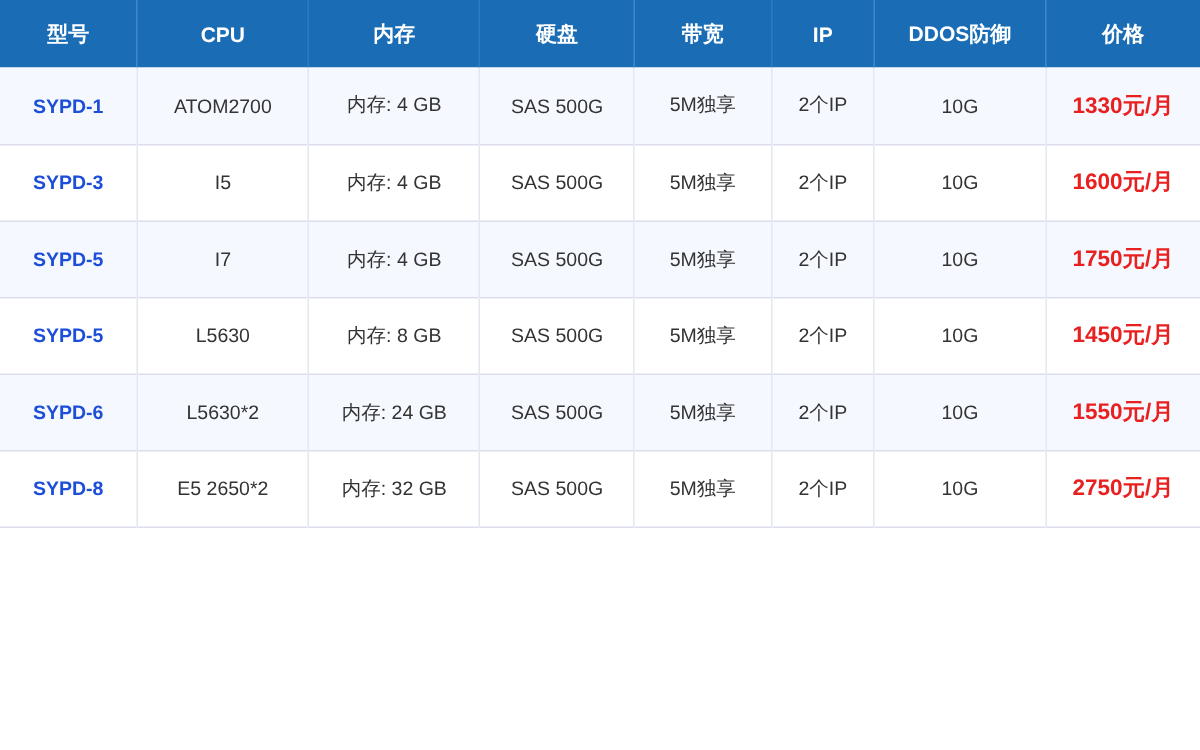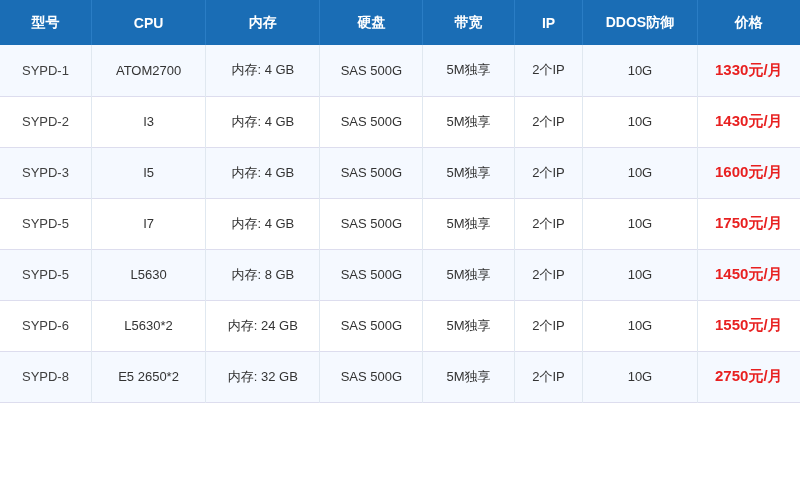--- a/index.html
+++ b/index.html
@@ -44,22 +44,22 @@
       text-align: center;
       color: #333;
       font-size: 13px;
       padding: 0 5px;
       border-right: 1px solid #e0e8f0;
     }
     tbody td:last-child {
       border-right: none;
     }
     tbody td:first-child {
-      color: #404040;
-      font-weight: normal;
+      color: #1d4ed8;
+      font-weight: bold;
     }
     .price {
       color: #e82020;
       font-weight: bold;
       font-size: 15px;
     }
     .col-model { width: 80px; }
     .col-cpu   { width: 100px; }
     .col-mem   { width: 100px; }
     .col-disk  { width: 90px; }
@@ -87,30 +87,20 @@
   <tbody id="table-body">
   <tr>
         <td>SYPD-1</td>
         <td>ATOM2700</td>
         <td>内存: 4 GB</td>
         <td>SAS 500G</td>
         <td>5M独享</td>
         <td>2个IP</td>
         <td>10G</td>
         <td class="price">1330元/月</td>
-      </tr>
-      <tr>
-        <td>SYPD-2</td>
-        <td>I3</td>
-        <td>内存: 4 GB</td>
-        <td>SAS 500G</td>
-        <td>5M独享</td>
-        <td>2个IP</td>
-        <td>10G</td>
-        <td class="price">1430元/月</td>
       </tr>
       <tr>
         <td>SYPD-3</td>
         <td>I5</td>
         <td>内存: 4 GB</td>
         <td>SAS 500G</td>
         <td>5M独享</td>
         <td>2个IP</td>
         <td>10G</td>
         <td class="price">1600元/月</td>

